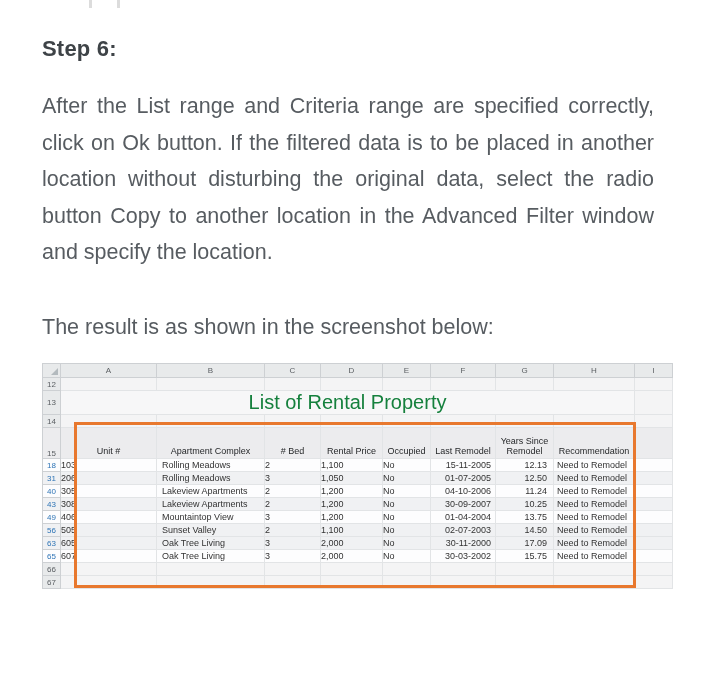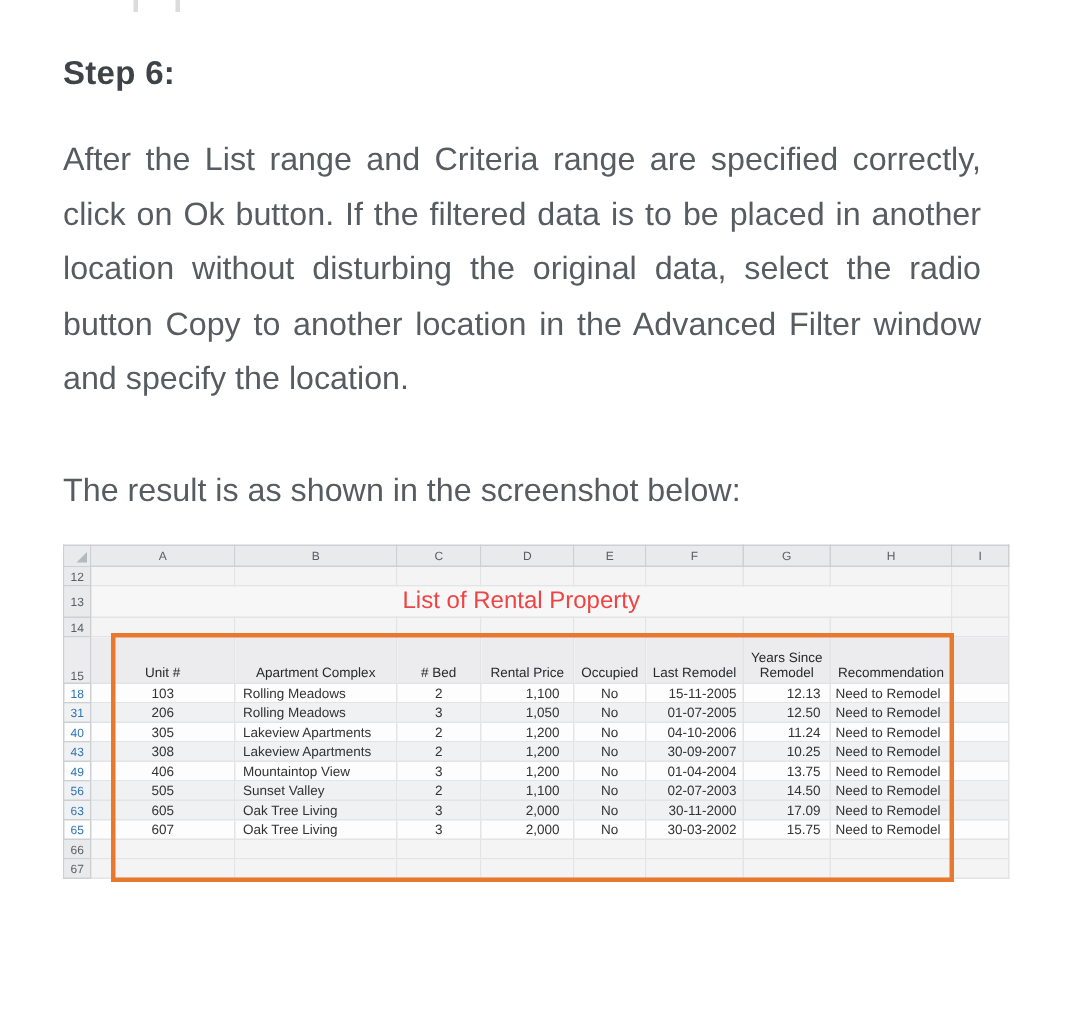--- a/index.html
+++ b/index.html
@@ -13,29 +13,29 @@
   .para1{margin-bottom:38px}
   .para2{margin-bottom:18px}
 
   .sheet-wrap{position:relative;width:630px}
   table.sheet{border-collapse:collapse;table-layout:fixed;width:630px}
   .sheet td{padding:0;font-size:9px;color:#333;overflow:hidden;white-space:nowrap;border:1px solid #e2e4e6;background:#f4f4f5;height:13px;vertical-align:middle}
   .sheet tr.letters td{height:14px;background:#e8eaeb;border-color:#cdd0d3;color:#5a5e62;font-size:8px;text-align:center}
   .sheet td.rn{background:#e8eaeb;border-color:#cdd0d3;color:#5a5e62;font-size:8px;text-align:center}
   .sheet td.rn.blue{color:#2e74b6}
   .sheet tr.r13 td{height:21px}
-  .sheet td.title-cell{font-size:16px;color:#ef4444;text-align:center;background:#f7f7f8}
+  .sheet td.title-cell{font-size:20px;color:#15803d;text-align:center;background:#f7f7f8}
   .sheet tr.r15 td{height:31px;vertical-align:bottom;background:#ececee}
   .sheet td.hd{font-weight:400;color:#26282a;text-align:center;padding-bottom:2px}
   .sheet td.hd.pre{white-space:pre-line;line-height:10px}
   .sheet tr.dr td{background:#fdfdfe}
   .sheet tr.dr.alt td{background:#f0f1f3}
-  .sheet td.cA,.sheet td.cC,.sheet td.cE{text-align:center}
+  .sheet td.cA,.sheet td.cC,.sheet td.cE{}
   .sheet td.cB{text-align:left;padding-left:5px}
-  .sheet td.cD{text-align:right;padding-right:9px}
+  .sheet td.cD{text-align:left;padding-right:9px}
   .sheet td.cF{text-align:right;padding-right:4px}
   .sheet td.cG{text-align:right;padding-right:6px}
   .sheet td.cH{text-align:left;padding-left:3px}
   td.corner{position:relative}
   .tri{position:absolute;right:2px;bottom:2px;width:0;height:0;border-left:7px solid transparent;border-bottom:7px solid #b3babe}
   .range-border{position:absolute;left:32px;top:59px;width:562px;height:166px;border:3px solid #e8782e;pointer-events:none}
 </style>
 </head>
 <body>
 

